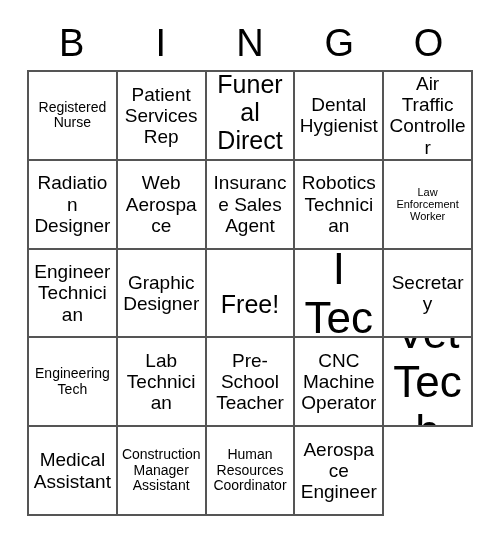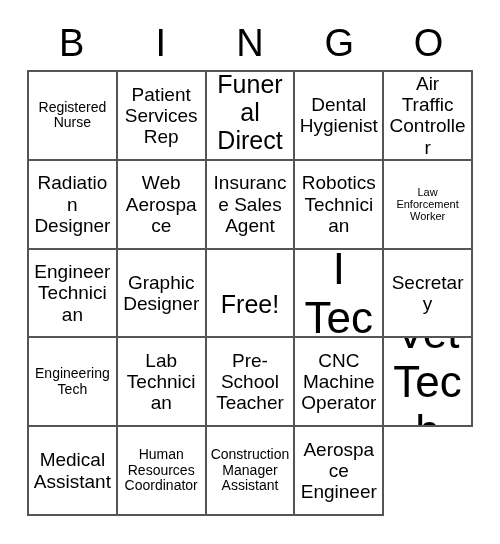--- a/index.html
+++ b/index.html
@@ -153,23 +153,23 @@
         <span class="cell-text fs-lg">CNC Machine Operator</span>
       </div>
 
     <div class="cell">
         <span class="cell-text fs-xxl">Vet Tech</span>
       </div>
     <div class="cell">
         <span class="cell-text fs-lg">Medical Assistant</span>
       </div>
     <div class="cell">
-        <span class="cell-text fs-sm">Human Resources Coordinator</span>
+        <span class="cell-text fs-sm">Construction Manager Assistant</span>
       </div>
     <div class="cell">
-        <span class="cell-text fs-sm">Construction Manager Assistant</span>
+        <span class="cell-text fs-sm">Human Resources Coordinator</span>
       </div>
     <div class="cell">
         <span class="cell-text fs-md">Aerospace Engineer</span>
       </div>
 
   </div>
 </div>
 
 </body></html>

